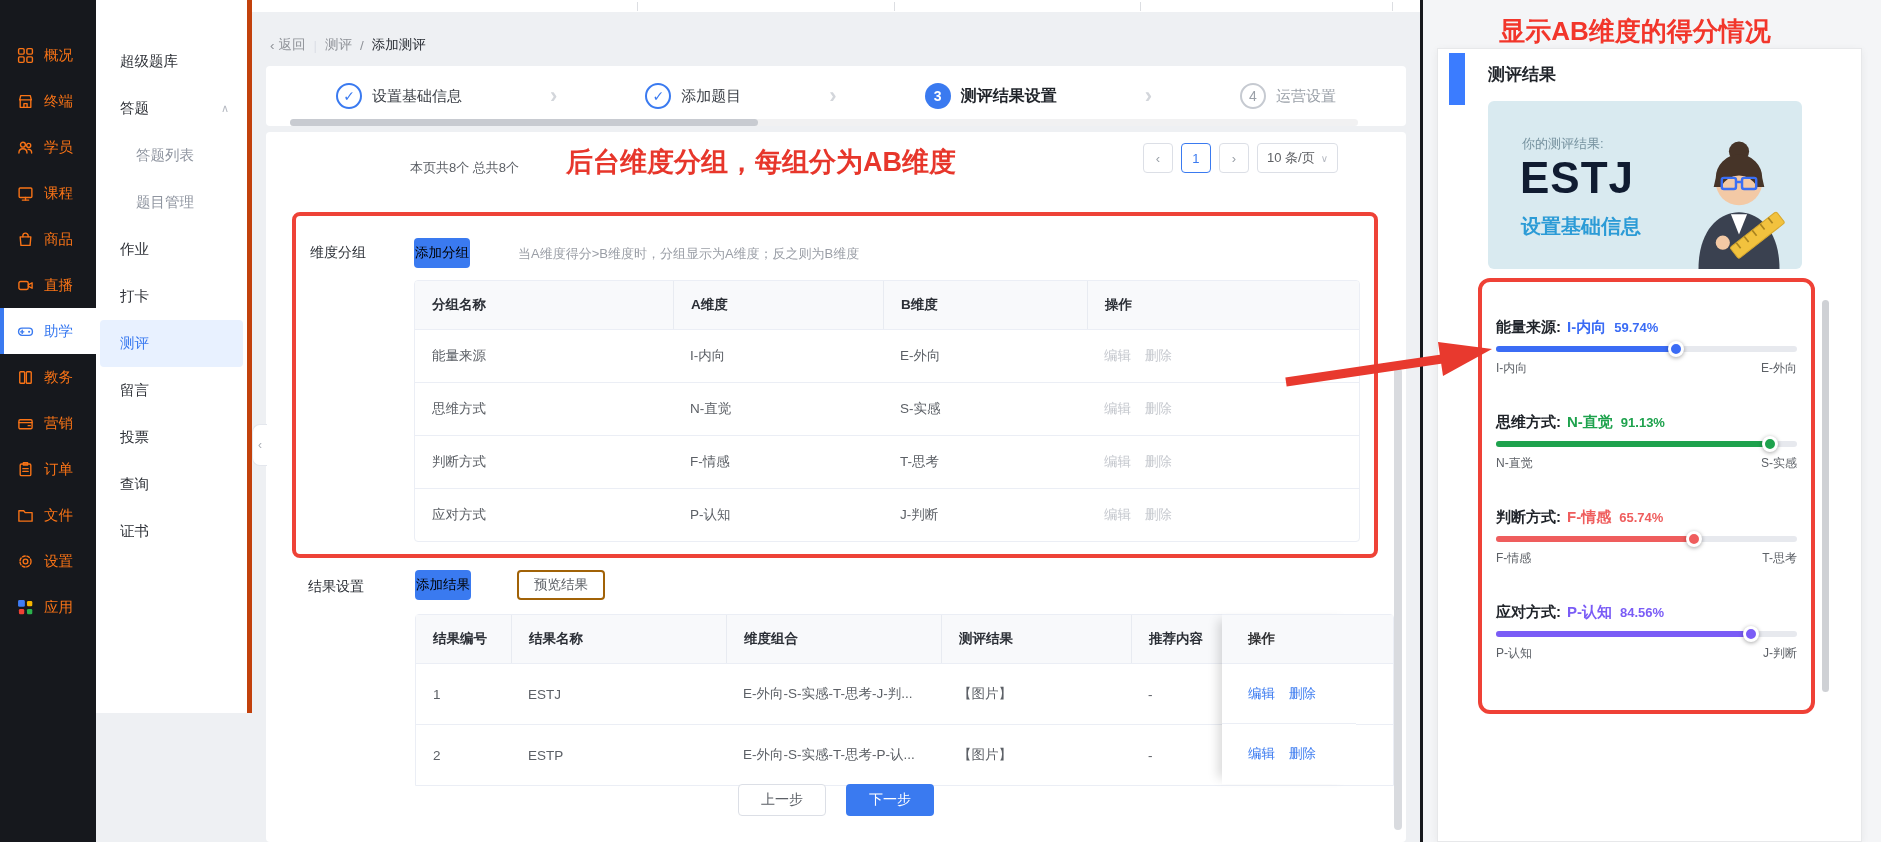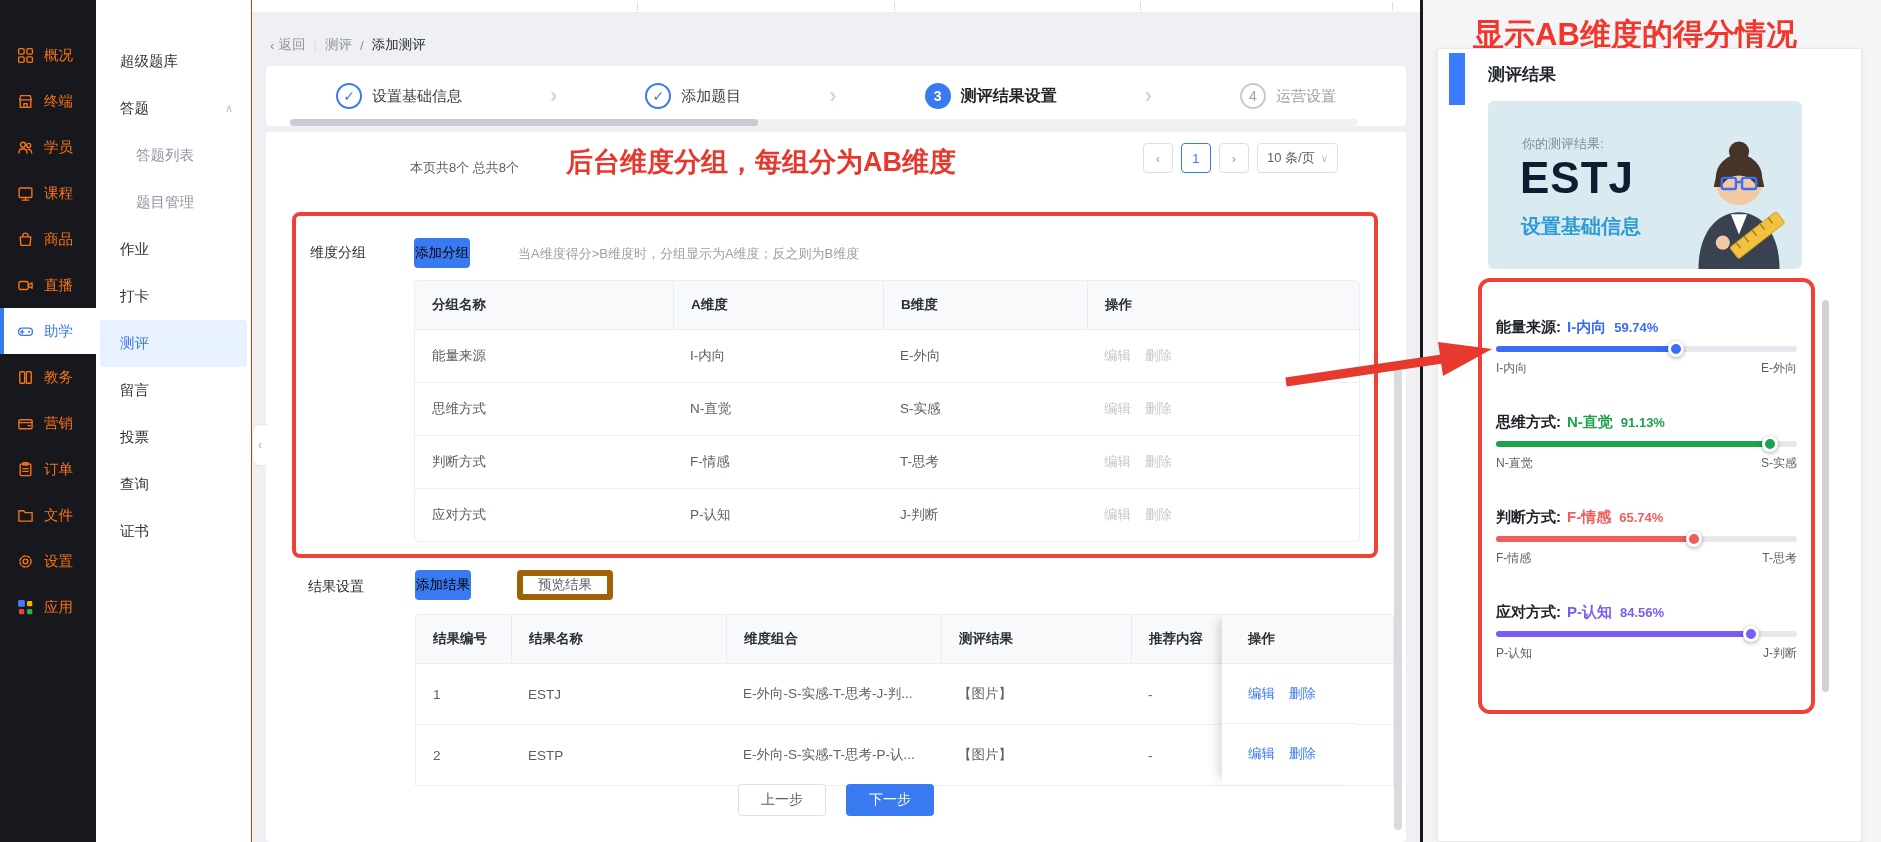--- a/index.html
+++ b/index.html
@@ -10,21 +10,21 @@
   .topstrip i{position:absolute;top:2px;width:1px;height:9px;background:#dcdee2;}
   
   .nav-dark{position:absolute;left:0;top:0;width:96px;height:842px;background:#16181d;padding-top:32px;box-sizing:border-box;}
   .nav-item{position:relative;display:flex;align-items:center;gap:9px;height:46px;padding-left:17px;color:#f97316;font-size:14.5px;cursor:pointer;}
   .nav-item .nicon{width:18px;height:18px;display:flex;align-items:center;}
   .nav-item svg{width:17px;height:17px;}
   .nav-item svg .st{stroke:currentColor;fill:none;stroke-width:1.3;stroke-linecap:round;stroke-linejoin:round;}
   .nav-item.active{background:#ffffff;color:#3a7af0;}
   .nav-item.active::before{content:'';position:absolute;left:0;top:0;width:4px;height:100%;background:#3a7af0;}
   
-  .nav-sub{position:absolute;left:96px;top:0;width:156px;height:842px;background:#fff;padding-top:38px;box-sizing:border-box;border-right:1px solid #c2410c;text-align:center;}
+  .nav-sub{position:absolute;left:96px;top:0;width:156px;height:713px;background:#fff;padding-top:38px;box-sizing:border-box;border-right:5px solid #c2410c;text-align:center;}
   .sub-item{position:relative;display:flex;align-items:center;height:47px;padding-left:24px;font-size:14.5px;color:#2f3238;cursor:pointer;}
   .sub-item.child{padding-left:40px;color:#8f95a0;}
   .sub-item.active{margin:0 4px;padding-left:20px;background:#e8f1ff;color:#3a7af0;border-radius:4px;}
   .sub-item .caret{position:absolute;right:18px;color:#b6bac2;font-size:11px;}
   
   .bc{position:absolute;left:270px;top:36px;display:flex;align-items:center;gap:8px;font-size:13.5px;color:#909399;}
   .bc .dark{color:#2b2f36;}
   .bc .pipe{color:#dcdfe6;}
   .bc .bk{cursor:pointer;display:flex;gap:4px;align-items:center;}
   
@@ -46,21 +46,21 @@
   .page-info{position:absolute;left:144px;top:27px;font-size:13px;color:#5c6066;}
   .annot1{position:absolute;left:300px;top:12px;width:560px;font-size:27px;font-weight:bold;color:#e7362b;white-space:nowrap;}
   .pager{position:absolute;right:68px;top:11px;display:flex;gap:8px;align-items:center;}
   .pbtn{width:30px;height:30px;border:1px solid #dcdfe6;border-radius:4px;background:#fff;display:flex;align-items:center;justify-content:center;color:#9aa0a8;font-size:13px;cursor:pointer;box-sizing:border-box;}
   .pbtn.cur{border-color:#3a7af0;color:#3a7af0;}
   .psel{height:30px;border:1px solid #dcdfe6;border-radius:4px;background:#fff;display:flex;align-items:center;gap:6px;padding:0 9px;font-size:13px;color:#606266;cursor:pointer;box-sizing:border-box;}
   .psel .caret{color:#b6bac2;font-size:10px;}
   .redbox1{position:absolute;left:26px;top:80px;width:1086px;height:346px;border:4px solid #ee4237;border-radius:8px;box-sizing:border-box;}
   .sec-label{position:absolute;font-size:14px;color:#2b2f36;}
   .btn-primary{border:none;background:#3a7af0;color:#000000;font-size:13.5px;border-radius:4px;height:30px;padding:0 1px;cursor:pointer;font-family:inherit;}
-  .btn-plain{border:6px solid #a16207;background:#fff;color:#5c6066;font-size:13.5px;border-radius:4px;height:30px;padding:0 15px;cursor:pointer;font-family:inherit;}
+  .btn-plain{border:2px solid #a16207;background:#fff;color:#5c6066;font-size:13.5px;border-radius:4px;height:30px;padding:0 15px;cursor:pointer;font-family:inherit;}
   .hint{position:absolute;font-size:13px;color:#9a9ea6;}
   .tbl1{position:absolute;left:118px;top:64px;width:944px;border:1px solid #ebeef5;border-radius:4px;overflow:hidden;background:#fff;}
   .trow{display:flex;align-items:stretch;}
   .trow>div{display:flex;align-items:center;padding-left:17px;box-sizing:border-box;}
   .t1h{height:48px;background:#f8f9fb;font-weight:bold;font-size:13.5px;color:#2b2f36;}
   .t1h>div+div{border-left:1px solid #e8ebf1;}
   .t1r{height:52px;font-size:13.5px;color:#5c6066;border-top:1px solid #ebeef5;}
   .c1{width:258px;} .c2{width:210px;} .c3{width:204px;} .c4{flex:1;gap:14px;}
   .oplink-dis{color:#c5c8ce;cursor:pointer;}
   .oplink{color:#3a7af0;cursor:pointer;}
@@ -74,21 +74,21 @@
   .sticky-ops .sr{height:60px;display:flex;align-items:center;gap:14px;padding-left:26px;border-top:1px solid #ebeef5;font-size:13.5px;box-sizing:border-box;}
   .footer-btns{position:absolute;left:0;top:652px;width:1140px;display:flex;justify-content:center;gap:20px;}
   .fbtn{width:88px;height:32px;display:flex;align-items:center;justify-content:center;border-radius:4px;font-size:14px;cursor:pointer;box-sizing:border-box;}
   .fbtn.plain{border:1px solid #dcdfe6;background:#fff;color:#5c6066;}
   .fbtn.prim{background:#3a7af0;color:#fff;}
   .vscroll-main{position:absolute;left:1394px;top:368px;width:8px;height:462px;background:#d9dbdf;border-radius:4px;cursor:pointer;}
   .collapse-tab{position:absolute;left:252px;top:424px;width:15px;height:42px;background:#fff;border:1px solid #e4e7ed;border-right:none;border-radius:8px 0 0 8px;display:flex;align-items:center;justify-content:center;color:#a8adb5;font-size:12px;cursor:pointer;box-sizing:border-box;}
   .divider{position:absolute;left:1420px;top:0;width:3px;height:842px;background:#17191d;}
   
   .right-panel{position:absolute;left:1423px;top:0;width:458px;height:842px;background:#f4f5f7;}
-  .annot2{position:absolute;left:28px;top:14px;width:368px;text-align:center;font-size:31px;font-weight:bold;color:#f2362b;white-space:nowrap;}
+  .annot2{position:absolute;left:28px;top:14px;width:368px;text-align:center;font-size:26px;font-weight:bold;color:#f2362b;white-space:nowrap;}
   .preview-card{position:absolute;left:14px;top:48px;width:425px;height:794px;background:#fff;border:1px solid #e7e8ea;box-shadow:0 2px 8px rgba(0,0,0,0.06);box-sizing:border-box;}
   .bluestripe{position:absolute;left:11px;top:4px;width:16px;height:52px;background:#3b7cff;}
   .pv-title{position:absolute;left:50px;top:14px;font-size:17px;font-weight:bold;color:#1f2329;}
   .banner{position:absolute;left:50px;top:52px;width:314px;height:168px;background:#d9eaf0;border-radius:6px;overflow:hidden;}
   .bn-intro{position:absolute;left:34px;top:34px;font-size:13px;color:#76929f;}
   .bn-type{position:absolute;left:32px;top:52px;font-size:44px;font-weight:800;color:#101c31;letter-spacing:1px;}
   .bn-desc{position:absolute;left:33px;top:112px;font-size:20px;font-weight:bold;}
   .avatar{position:absolute;right:2px;bottom:0;width:122px;height:162px;}
   .redbox2{position:absolute;left:40px;top:229px;width:337px;height:436px;border:4px solid #ef4136;border-radius:12px;box-sizing:border-box;}
   .sgroup{position:absolute;left:14px;right:14px;height:72px;}

